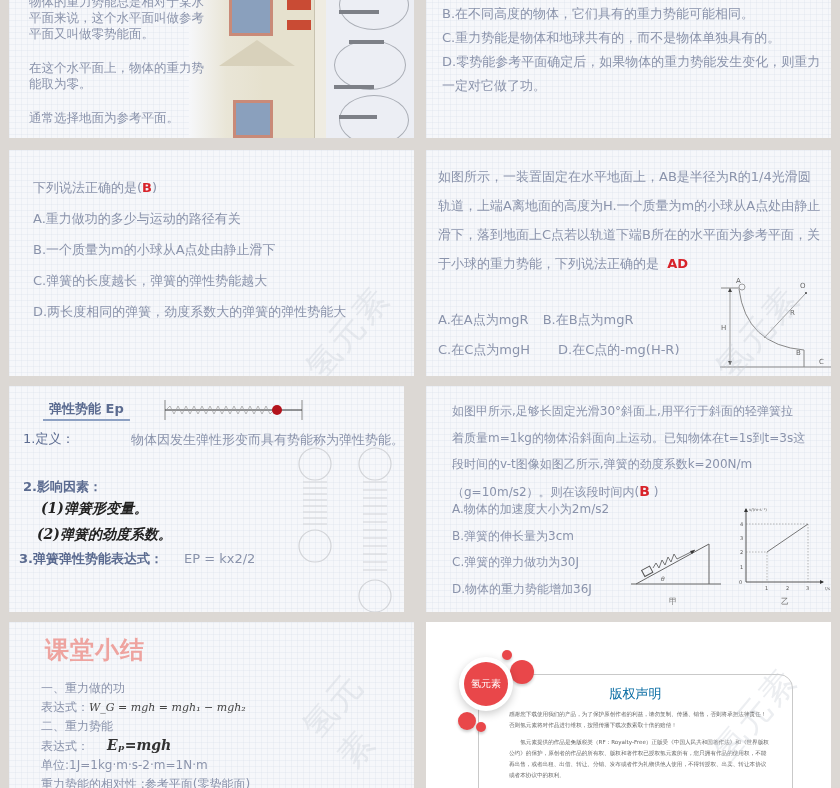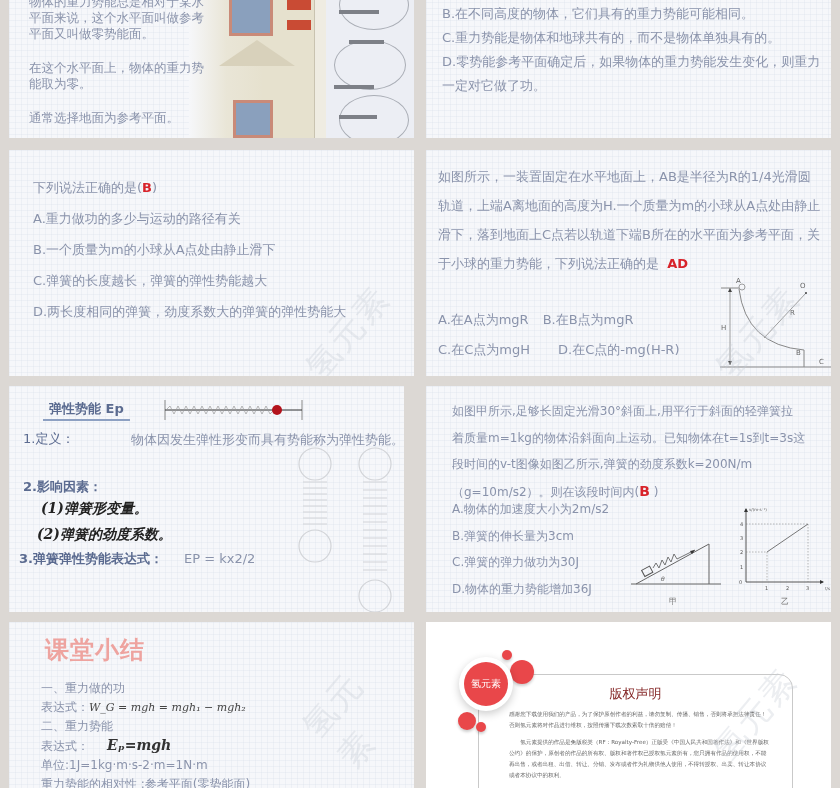--- a/index.html
+++ b/index.html
@@ -83,21 +83,21 @@
   .diag6b { position: absolute; left: 305px; top: 118px; width: 100px; height: 106px; }
 
   
   .s7-title { position: absolute; left: 36px; top: 12px; font-size: 24px; font-weight: bold; color: #eea39f; letter-spacing: 1px; text-align: right; }
   .s7-body { position: absolute; left: 32px; top: 57px; font-size: 12px; line-height: 19px; color: #8a93ab; }
   .s7-body .formula { font-family: "DejaVu Serif", serif; font-style: italic; color: #444; font-size: 11px; }
   .s7-body .formula-big { font-family: "DejaVu Serif", serif; font-style: italic; color: #333; font-size: 14px; font-weight: bold; margin-left: 18px; }
 
   
   .s8-card { position: absolute; left: 52px; top: 52px; width: 315px; height: 150px; border: 1px solid #c9c9c9; border-radius: 14px; background: #fff; }
-  .s8-title { position: absolute; left: 0; width: 100%; top: 10px; text-align: center; font-size: 13px; color: #7f1d1d; }
+  .s8-title { position: absolute; left: 0; width: 100%; top: 10px; text-align: center; font-size: 13px; color: #0369a1; }
   .s8-p { position: absolute; left: 30px; width: 260px; font-size: 5.6px; line-height: 11px; color: #666; }
   .s8-badge { position: absolute; left: 38px; top: 40px; width: 44px; height: 44px; border-radius: 50%; background: #e9474a;
     box-shadow: 0 0 0 5px #fff, 0 3px 8px 5px rgba(0,0,0,0.2); color: #fff; font-size: 10px; display: flex; align-items: center; justify-content: center; z-index: 3;}
   .dot { position: absolute; border-radius: 50%; background: #e9474a; box-shadow: 0 2px 3px rgba(0,0,0,0.2); z-index: 2; }
 </style>
 </head>
 <body>
 
 <div class="slide" id="s1">
   <div class="s1-text">

